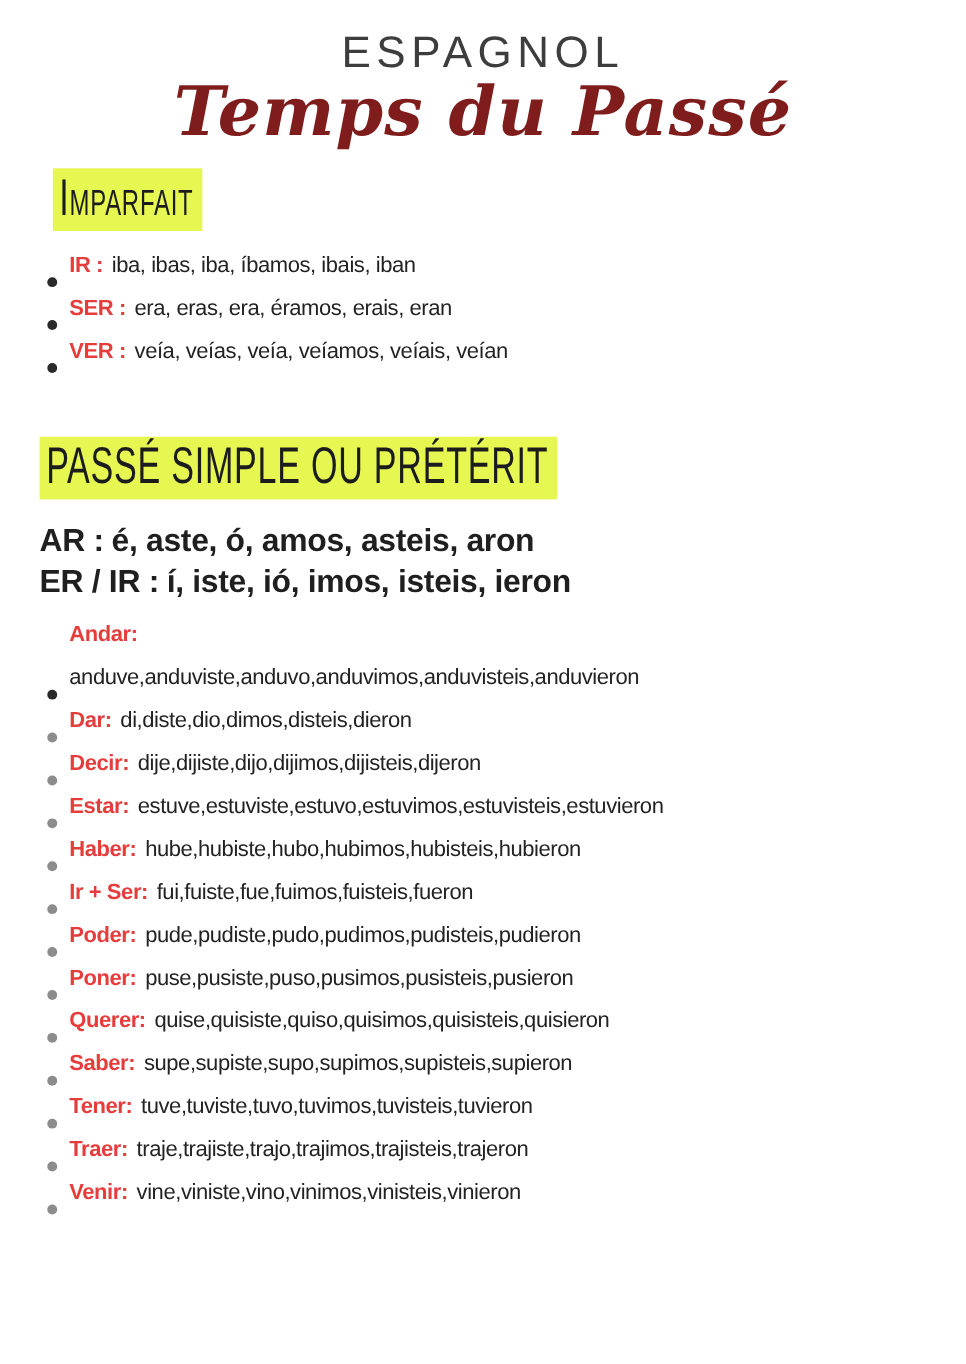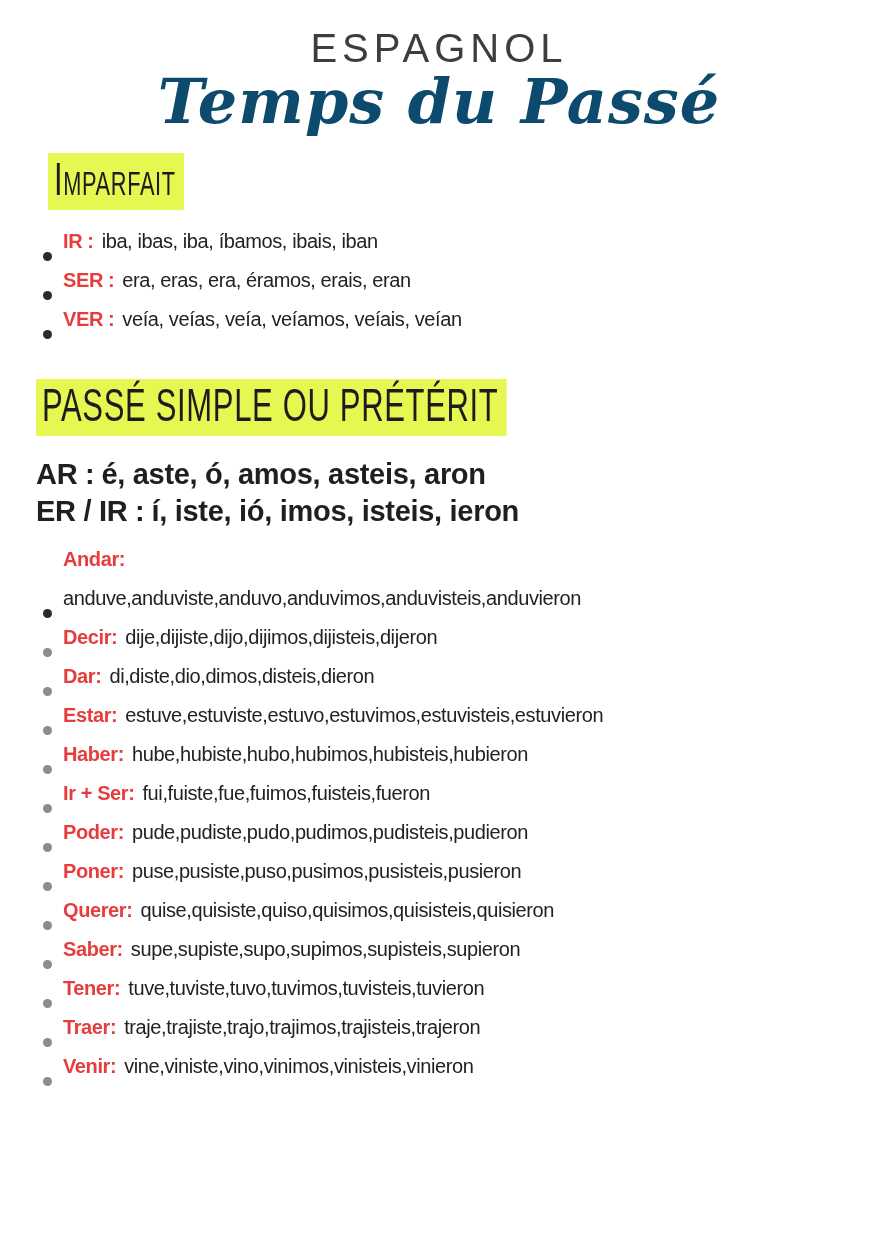--- a/index.html
+++ b/index.html
@@ -14,21 +14,21 @@
 
   
   .header { text-align: center; }
   .kicker {
     font-size: 40px; font-weight: 400; color: #3d3d3d;
     letter-spacing: 5px; line-height: 1.1;
   }
   .main-title {
     font-family: "DejaVu Serif", serif;
     font-style: italic; font-weight: 700;
-    font-size: 62px; color: #0c4a6e;
+    font-size: 62px; color: #7f1d1d;
     line-height: 1.15; margin-top: -4px;
     letter-spacing: 1px;
   }
 
   
   .hl {
     display: inline-block;
     background: #e7f751;
     color: #1c1c1c;
     font-size: 47px; font-weight: 400;
@@ -36,21 +36,21 @@
     padding: 1px 12px 5px 9px;
     transform: scaleX(0.66);
     transform-origin: 0 50%;
     white-space: nowrap;
     letter-spacing: 1px;
   }
   .hl.smallcaps { font-variant: small-caps; }
   .hl.allcaps   { text-transform: uppercase; }
 
   .section-imparfait { margin-top: 16px; }
-  .section-preterit  { margin-top: 40px; }
+  .section-preterit  { margin-top: 58px; }
 
   
   .rules { margin-top: 20px; }
   .rule { font-size: 29px; line-height: 37px; letter-spacing: -0.3px; }
   .rule .rule-label { font-weight: 700; margin-right: 7px; }
   .rule .rule-endings { font-weight: 400; }
   .section-preterit .rule .rule-endings { font-weight: 700; }
 
   
   ul.vlist { list-style: none; margin: 10px 0 0 0; padding: 0; }
@@ -109,25 +109,25 @@
       </div>
     </div>
 
     <ul class="vlist">
       <li class="vrow wrap">
         <span class="bullet dark"></span>
         <span class="vcontent"><span class="vname">Andar:</span><span class="vforms">anduve,anduviste,anduvo,anduvimos,anduvisteis,anduvieron</span></span>
       </li>
       <li class="vrow">
         <span class="bullet"></span>
-        <span class="vcontent"><span class="vname">Decir:</span><span class="vforms">dije,dijiste,dijo,dijimos,dijisteis,dijeron</span></span>
+        <span class="vcontent"><span class="vname">Dar:</span><span class="vforms">di,diste,dio,dimos,disteis,dieron</span></span>
       </li>
       <li class="vrow">
         <span class="bullet"></span>
-        <span class="vcontent"><span class="vname">Dar:</span><span class="vforms">di,diste,dio,dimos,disteis,dieron</span></span>
+        <span class="vcontent"><span class="vname">Decir:</span><span class="vforms">dije,dijiste,dijo,dijimos,dijisteis,dijeron</span></span>
       </li>
       <li class="vrow">
         <span class="bullet"></span>
         <span class="vcontent"><span class="vname">Estar:</span><span class="vforms">estuve,estuviste,estuvo,estuvimos,estuvisteis,estuvieron</span></span>
       </li>
       <li class="vrow">
         <span class="bullet"></span>
         <span class="vcontent"><span class="vname">Haber:</span><span class="vforms">hube,hubiste,hubo,hubimos,hubisteis,hubieron</span></span>
       </li>
       <li class="vrow">

